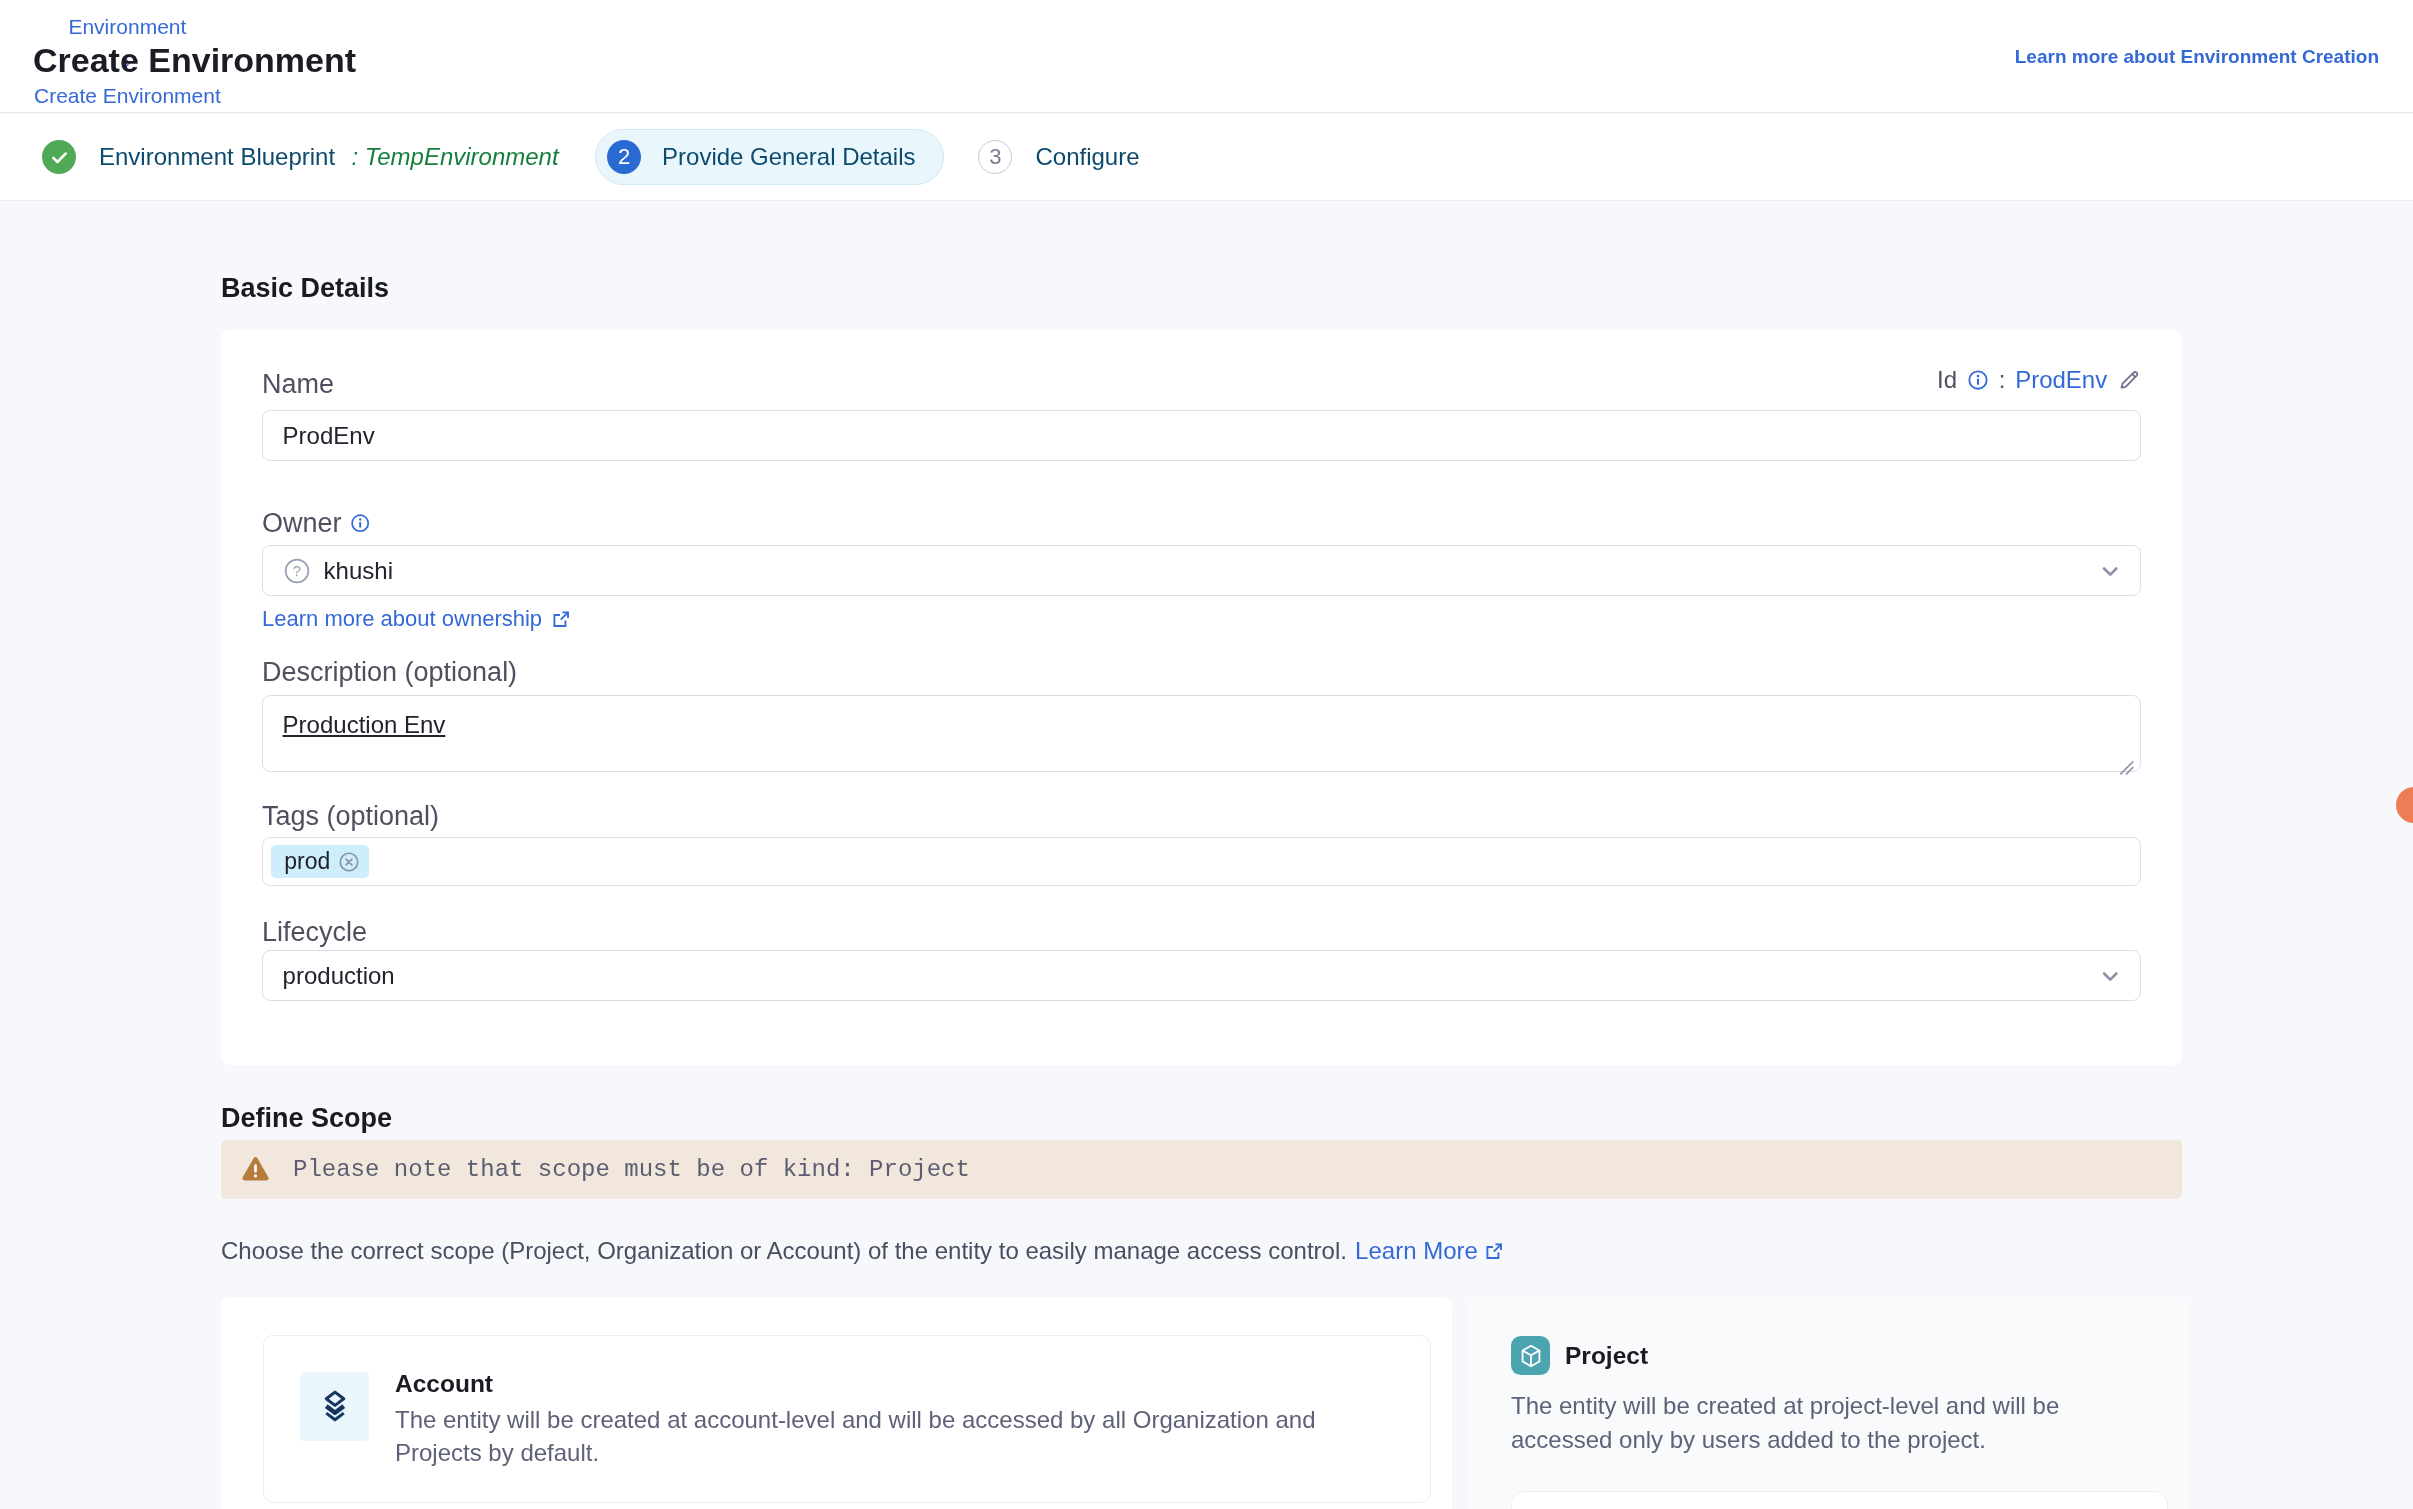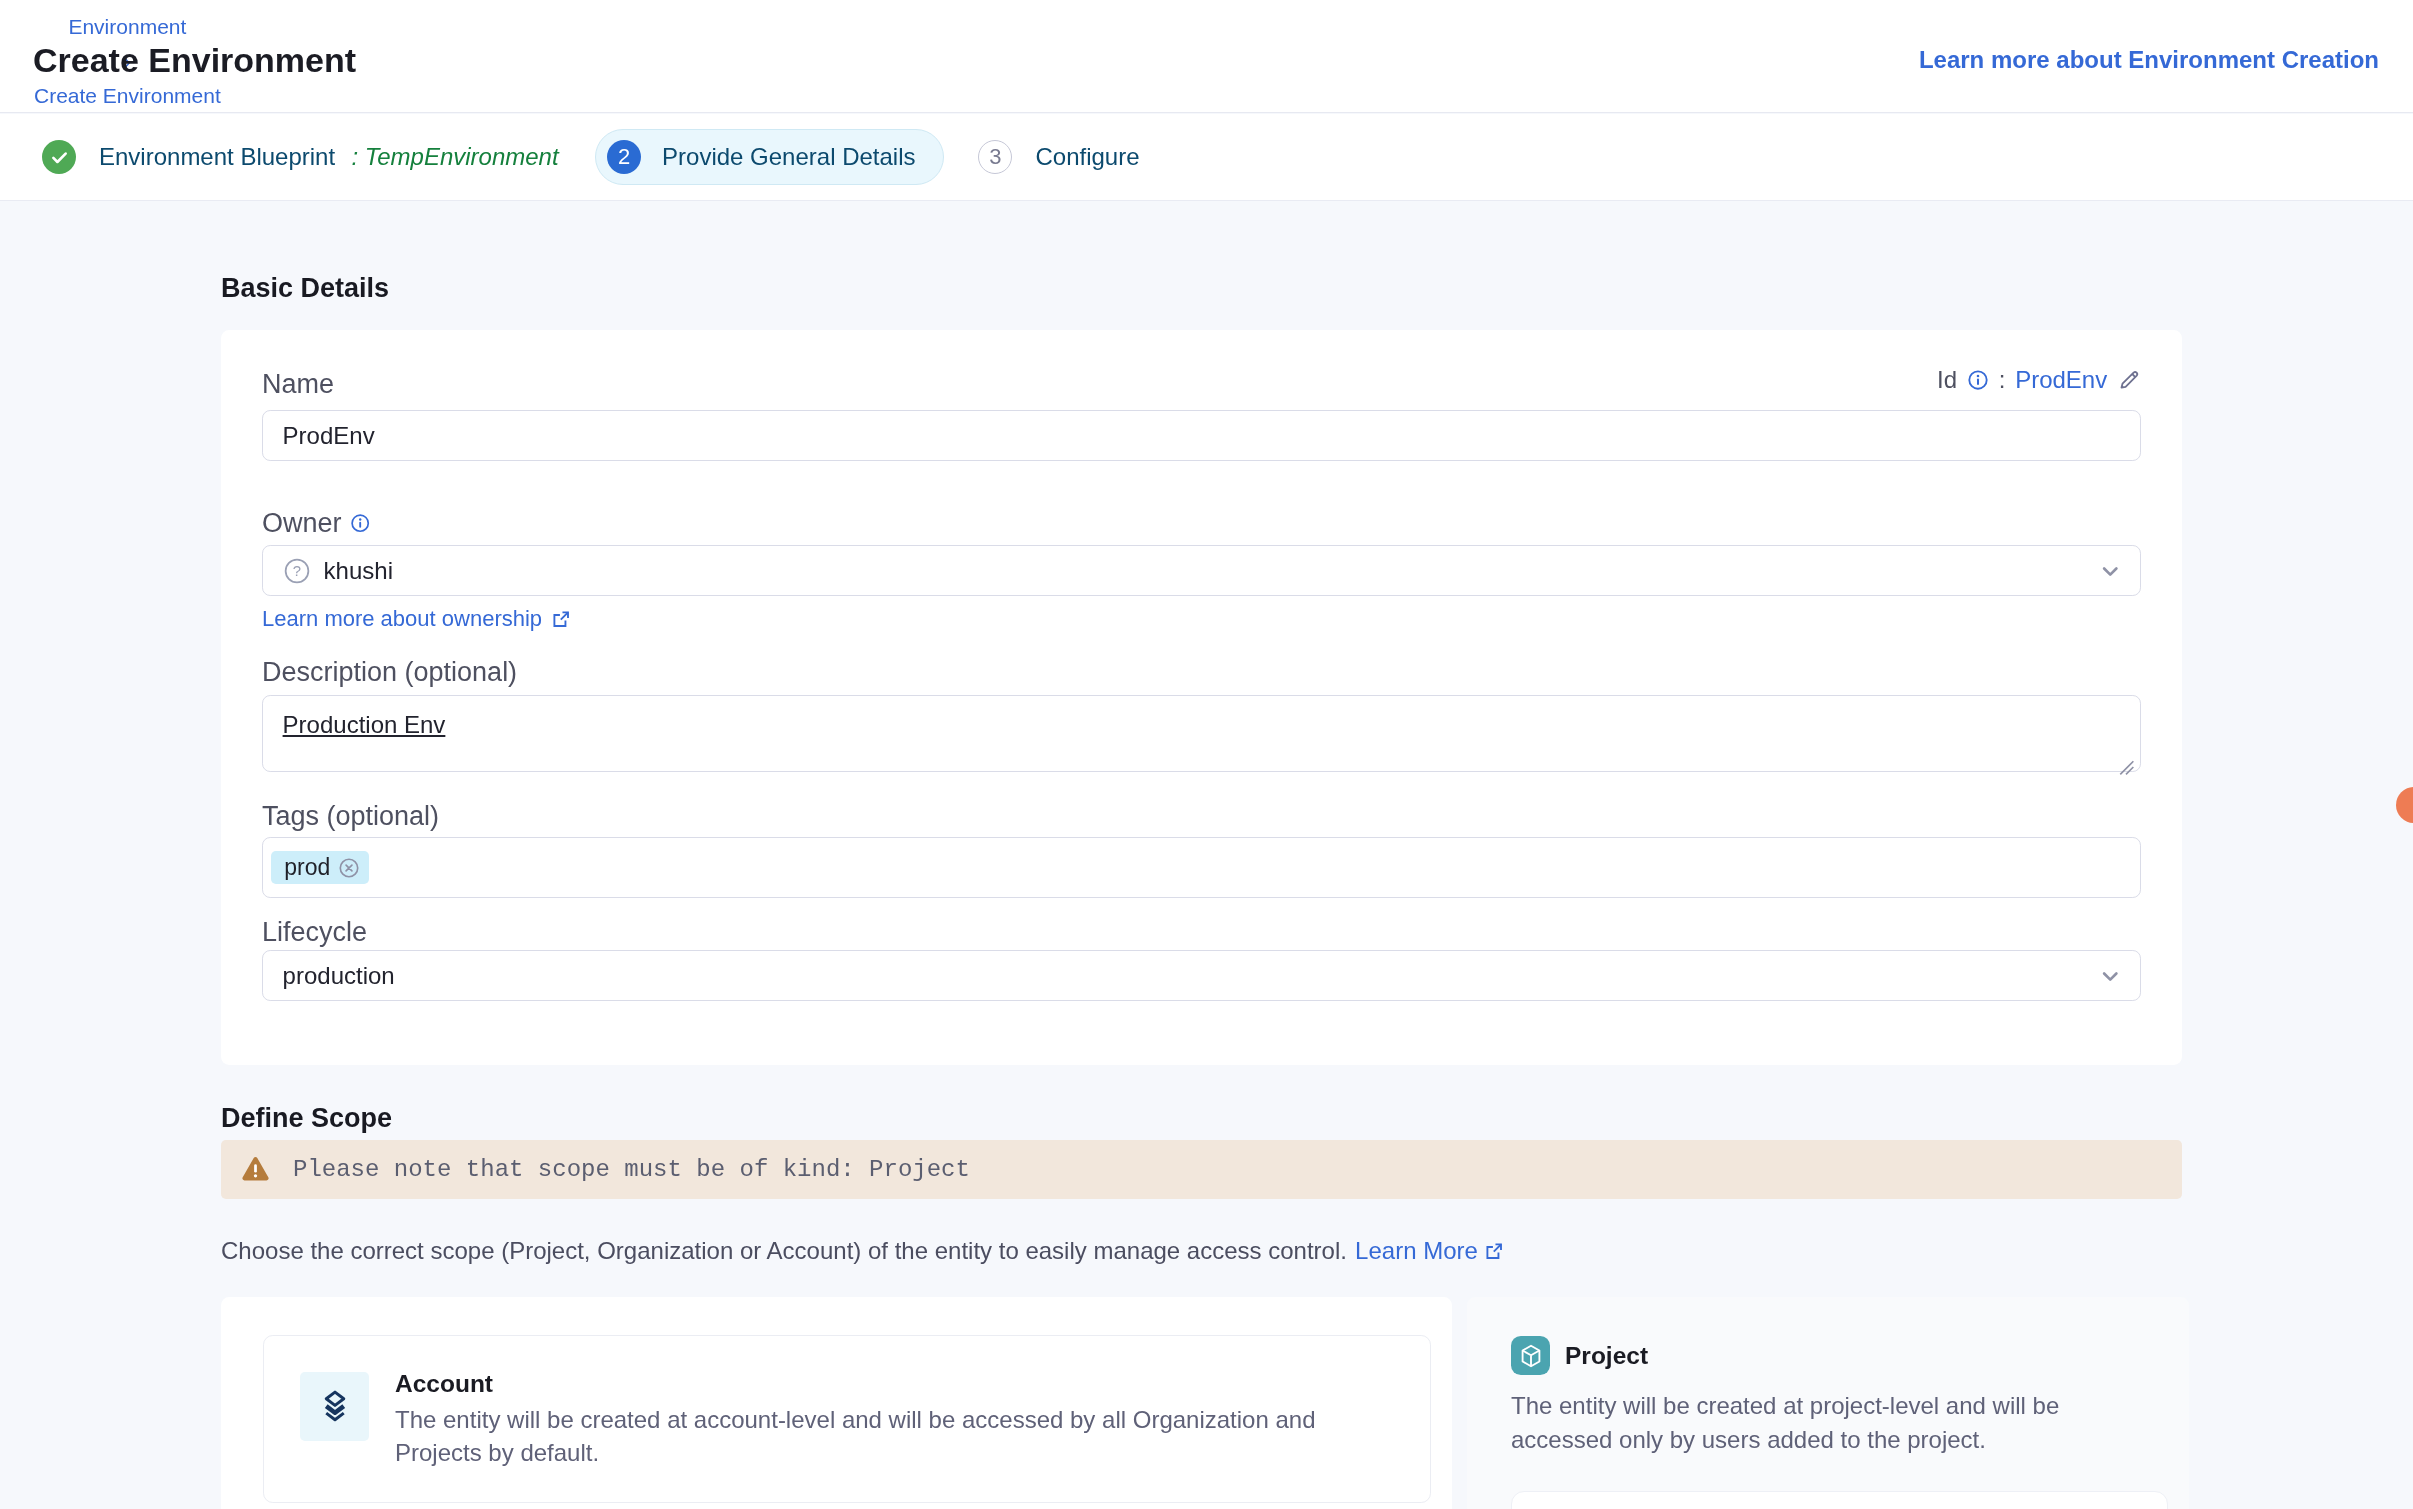--- a/index.html
+++ b/index.html
@@ -7,21 +7,21 @@
     font-family:"Liberation Sans","DejaVu Sans",sans-serif;color:#1f2028;}
 
   
   .topbar{position:absolute;left:0;top:0;width:100%;height:113px;background:#fff;
     border-bottom:1.6px solid #e7e9f1;box-sizing:border-box;}
   .breadcrumb{position:absolute;left:34px;top:14.7px;display:flex;align-items:center;gap:11.4px;
     font-size:21px;flex-direction:column;}
   .breadcrumb a{color:#3569d6;text-decoration:none;cursor:pointer;}
   .breadcrumb .sep{color:#3569d6;font-size:20.4px;}
   .page-title{position:absolute;left:33px;top:41px;margin:0;font-size:34px;font-weight:700;color:#1b1c24;}
-  .learn-top{position:absolute;right:34px;top:46px;font-size:24px;font-weight:700;color:#3569d6;
+  .learn-top{position:absolute;right:34px;top:46px;font-size:19px;font-weight:700;color:#3569d6;
     text-decoration:none;cursor:pointer;}
 
   
   .stepper{position:absolute;left:0;top:114px;width:100%;height:87px;background:#fff;
     border-bottom:0.8px solid #e9ebf3;box-sizing:border-box;display:flex;align-items:center;padding-left:42px;}
   .circle{width:34px;height:34px;border-radius:50%;display:flex;align-items:center;justify-content:center;
     box-sizing:border-box;flex:none;}
   .circle.done{background:#4fa955;}
   .circle.num-active{background:#2a6bd3;color:#fff;font-size:22px;}
   .circle.num-idle{border:1.6px solid #c6c8d7;color:#787a90;font-size:22px;background:transparent;}
@@ -194,21 +194,21 @@
 
     <textarea class="ctl" style="left: 41px; top: 365px; width: 1879px; height: 77px; position: absolute;">Production Env</textarea>
     <span class="resize-handle">
       <svg width="18" height="18" viewBox="0 0 22 22">
           <path d="M4 20L20 4M11 20l9-9" stroke="#8f92a6" stroke-width="2"></path>
         </svg>
     </span>
 
     <label class="f-label" style="left:41px;top:471px;">Tags (optional)</label>
 
-    <div class="ctl tagbox" style="left:41px;top:507px;width:1879px;height:61px;position:absolute;text-align:right;">
+    <div class="ctl tagbox" style="left:41px;top:507px;width:1879px;height:49px;position:absolute;text-align:right;">
       <span class="chip">
         <span>prod</span>
         <span class="x">
           <svg width="22" height="22" viewBox="0 0 24 24">
               <circle cx="12" cy="12" r="9.5" fill="none" stroke="#8f92a6" stroke-width="1.8"></circle>
               <path d="M8.8 8.8l6.4 6.4M15.2 8.8l-6.4 6.4" stroke="#8f92a6" stroke-width="1.8" stroke-linecap="round"></path>
             </svg>
         </span>
       </span>
     </div>

